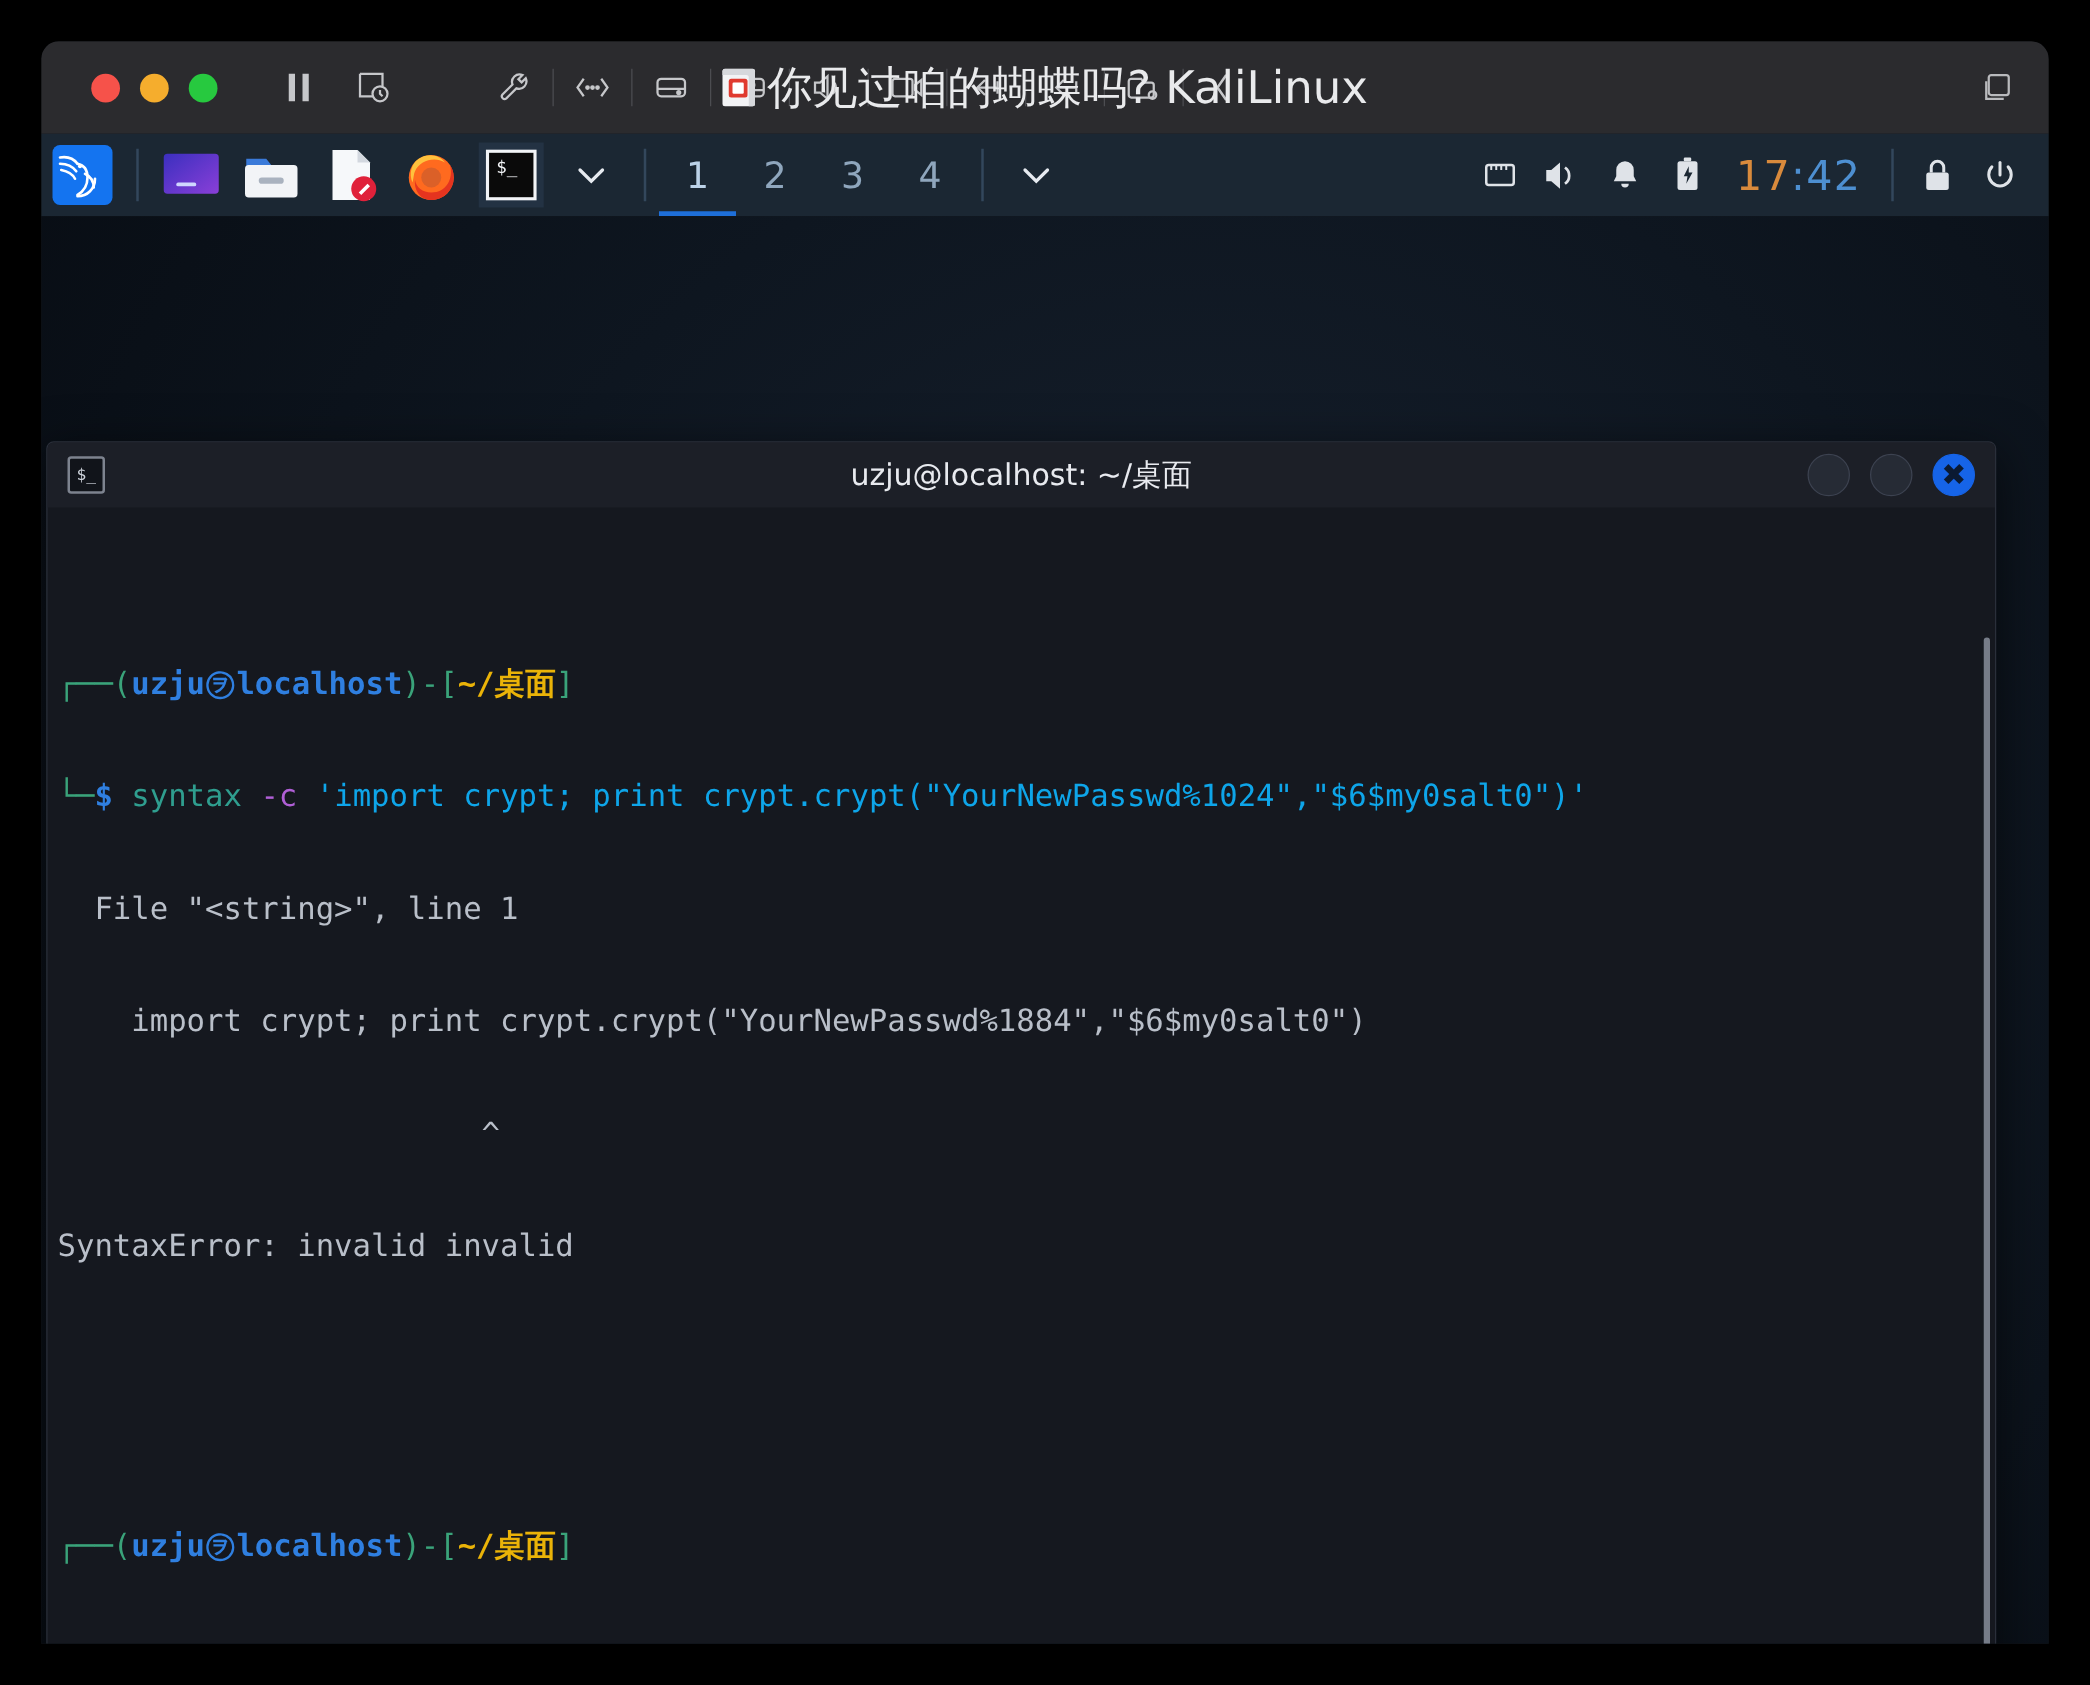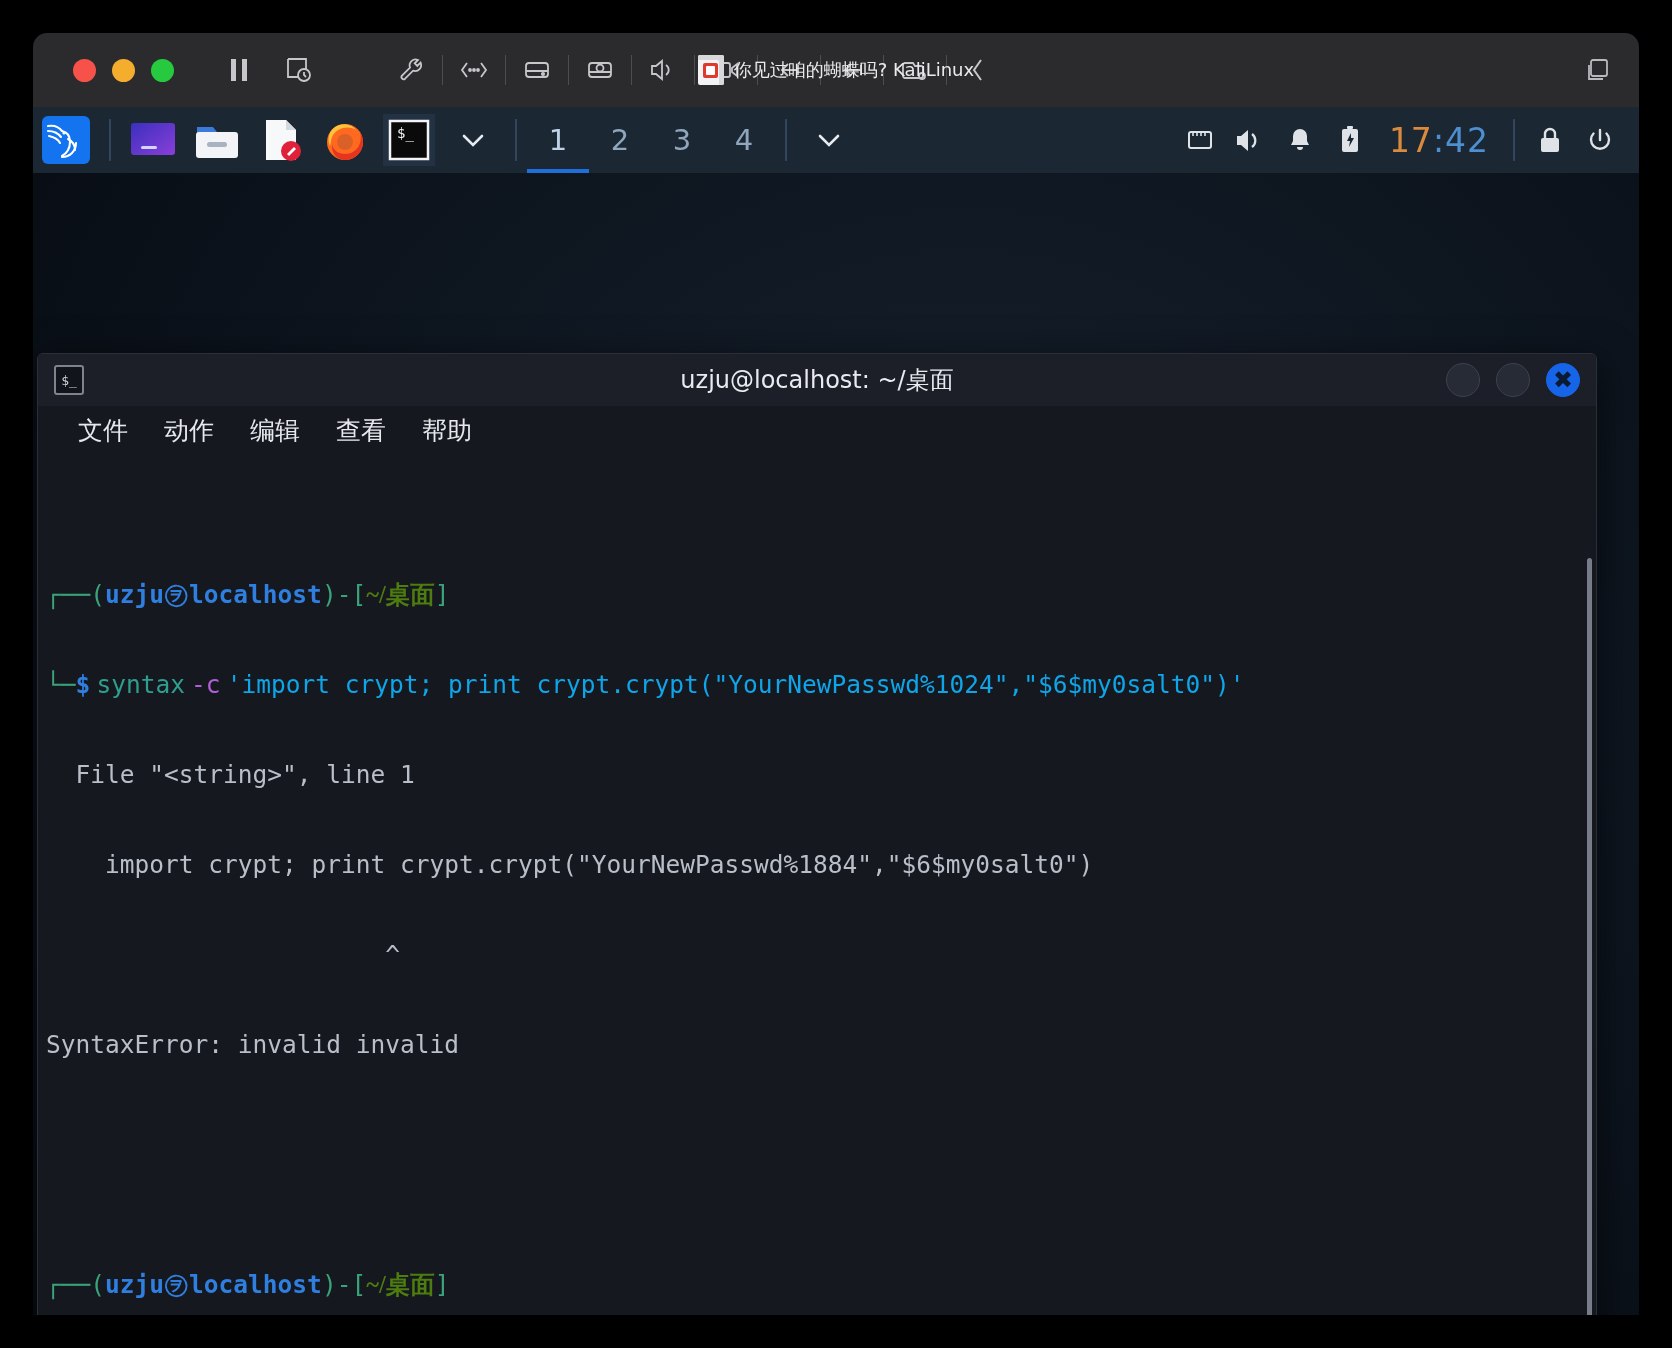--- a/index.html
+++ b/index.html
@@ -54,21 +54,21 @@
   #vm-title {
     position: absolute;
     left: 0; right: 0;
     display: flex; align-items: center; justify-content: center;
     gap: 10px;
     pointer-events: none;
   }
   #vm-title .ttl {
     color: #e9eaec;
     font-family: "DejaVu Sans", sans-serif;
-    font-size: 18px;
+    font-size: 36px;
   }
   .doc-badge {
     width: 26px; height: 30px; background: #f2f3f5;
     border-radius: 2px; position: relative;
     box-shadow: inset -5px 5px 0 0 #d6d8dc;
   }
   .doc-badge::after {
     content: ""; position: absolute; left: 5px; top: 8px;
     width: 15px; height: 15px; background: #e03a2f; border-radius: 2px;
   }
@@ -221,21 +221,21 @@
     line-height: 30px;
     white-space: pre;
     color: #e6e9ef;
     letter-spacing: 0px;
   }
   #term-text .line { height: 30px; }
 
   .c-green   { color: #3aa37a; }
   .c-cyan    { color: #2f9e8f; }
   .c-blue    { color: #2f7fe0; font-weight: bold; }
-  .c-white   { color: #4d7c0f; font-family: Liberation Serif, serif; }
+  .c-white   { color: #eab308; }
   .c-orange  { color: #0ea5e9; }
   .c-magenta { color: #b05fd6; }
   .c-gray    { color: #b9bfc9; }
   .bold      { font-weight: bold; }
 
   #term-scrollbar {
     position: absolute;
     right: 4px; top: 104px; bottom: 14px;
     width: 5px;
     background: transparent;
@@ -511,27 +511,20 @@
       <div id="term-titlebar">
         <div id="term-tab-icon">$_</div>
         <div id="term-title">uzju@localhost: ~/桌面</div>
         <div id="term-win-btns">
           <div class="tbtn"></div>
           <div class="tbtn"></div>
           <div class="tbtn close">✖</div>
         </div>
       </div>
 
-      <div id="term-menubar">
-        <div class="menu-item">文件</div>
-        <div class="menu-item">动作</div>
-        <div class="menu-item">编辑</div>
-        <div class="menu-item">查看</div>
-        <div class="menu-item">帮助</div>
-      </div>
 
       <div id="term-body">
         <div id="term-text">
 
           
           <div class="line"><span class="c-green">┌──(</span><span class="c-blue bold">uzju</span><span class="c-blue bold">㋾</span><span class="c-blue bold">localhost</span><span class="c-green">)-[</span><span class="c-white bold">~/桌面</span><span class="c-green">]</span></div>
           <div class="line"><span class="c-green">└─</span><span class="c-blue bold">$</span><span class="c-white"> </span><span class="c-cyan">syntax</span><span class="c-white"> </span><span class="c-magenta">-c</span><span class="c-white"> </span><span class="c-orange">'import crypt; print crypt.crypt("YourNewPasswd%1024","$6$my0salt0")'</span></div>
           <div class="line c-gray">  File "&lt;string&gt;", line 1</div>
           <div class="line c-gray">    import crypt; print crypt.crypt("YourNewPasswd%1884","$6$my0salt0")</div>
           <div class="line c-gray">                       ^</div>

